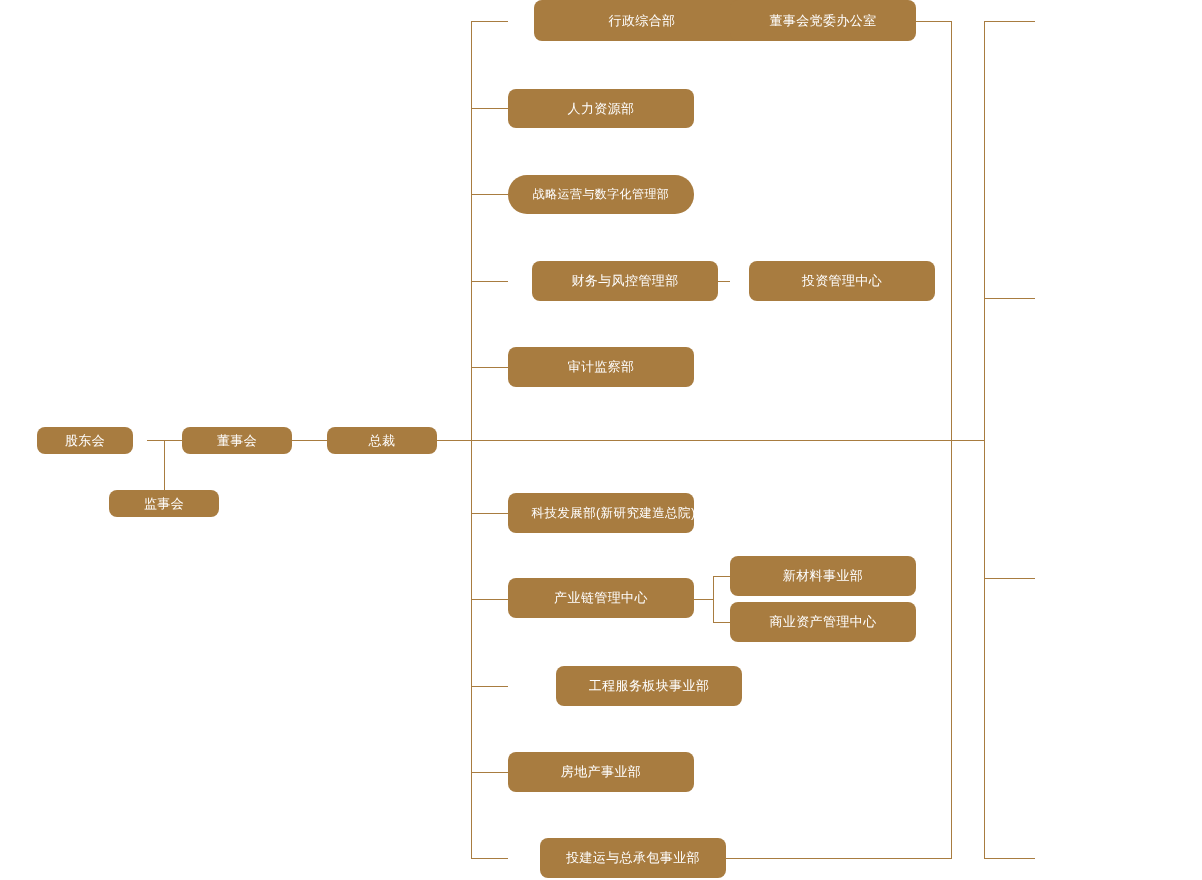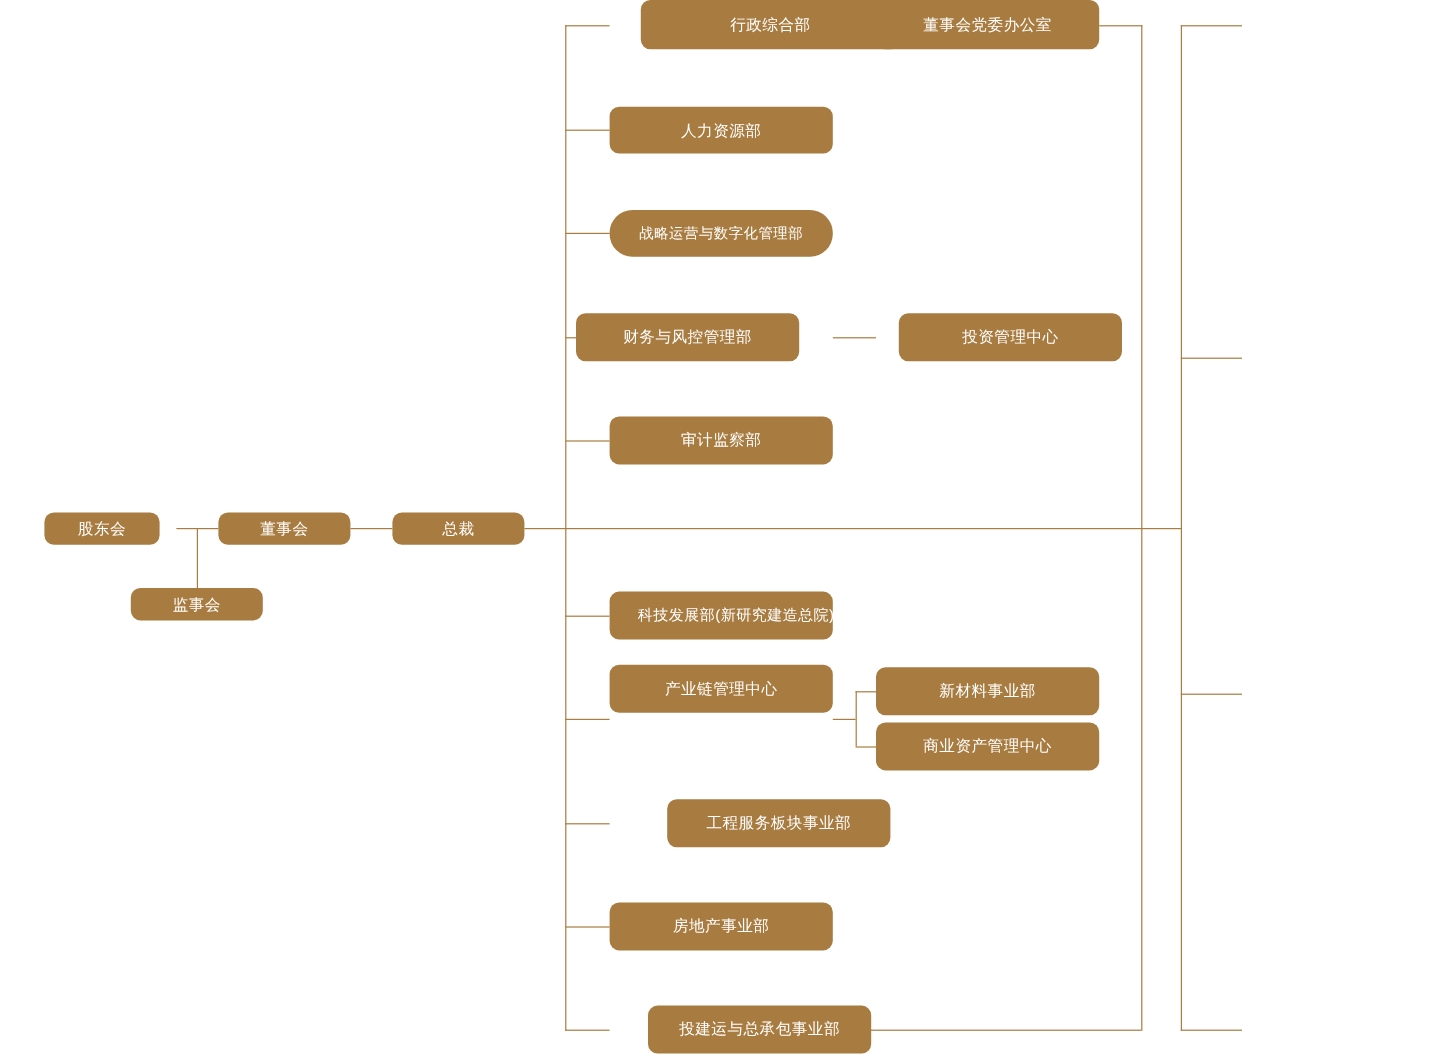--- a/index.html
+++ b/index.html
@@ -77,36 +77,36 @@
 
   <div class="node" style="left:512px; top:0px; width:216px; height:41px;margin-left:22px;">行政综合部</div>
   <div class="line h" style="left:471px; top:21px; width:37px;"></div>
 
   <div class="node" style="left:508px; top:89px; width:186px; height:39px;">人力资源部</div>
   <div class="line h" style="left:471px; top:108px; width:37px;"></div>
 
   <div class="node small" style="left:508px; top:175px; width:186px; height:39px;">战略运营与数字化管理部</div>
   <div class="line h" style="left:471px; top:194px; width:37px;"></div>
 
-  <div class="node" style="left:480px; top:261px; width:186px; height:40px;">财务与风控管理部</div>
+  <div class="node" style="left:532px; top:261px; width:186px; height:40px;">财务与风控管理部</div>
   <div class="line h" style="left:471px; top:281px; width:37px;"></div>
 
   <div class="node" style="left:508px; top:347px; width:186px; height:40px;">审计监察部</div>
   <div class="line h" style="left:471px; top:367px; width:37px;"></div>
 
   <div class="node" style="left:730px; top:0px; width:186px; height:41px;">董事会党委办公室</div>
   <div class="line h" style="left:694px; top:21px; width:36px;"></div>
 
   <div class="node" style="left:730px; top:261px; width:186px; height:40px;margin-left:19px;">投资管理中心</div>
   <div class="line h" style="left:694px; top:281px; width:36px;"></div>
 
   <div class="node tight" style="left:508px; top:493px; width:186px; height:40px;">科技发展部(新研究建造总院)</div>
   <div class="line h" style="left:471px; top:513px; width:37px;"></div>
 
-  <div class="node" style="left:508px; top:554px; width:186px; height:40px;">产业链管理中心</div>
+  <div class="node" style="left:508px; top:578px; width:186px; height:40px;">产业链管理中心</div>
   <div class="line h" style="left:471px; top:599px; width:37px;"></div>
 
   <div class="node" style="left:508px; top:666px; width:186px; height:40px;margin-left:48px;">工程服务板块事业部</div>
   <div class="line h" style="left:471px; top:686px; width:37px;"></div>
 
   <div class="node" style="left:508px; top:752px; width:186px; height:40px;">房地产事业部</div>
   <div class="line h" style="left:471px; top:772px; width:37px;"></div>
 
   <div class="node" style="left:508px; top:838px; width:186px; height:40px;margin-left:32px;">投建运与总承包事业部</div>
   <div class="line h" style="left:471px; top:858px; width:37px;"></div>

